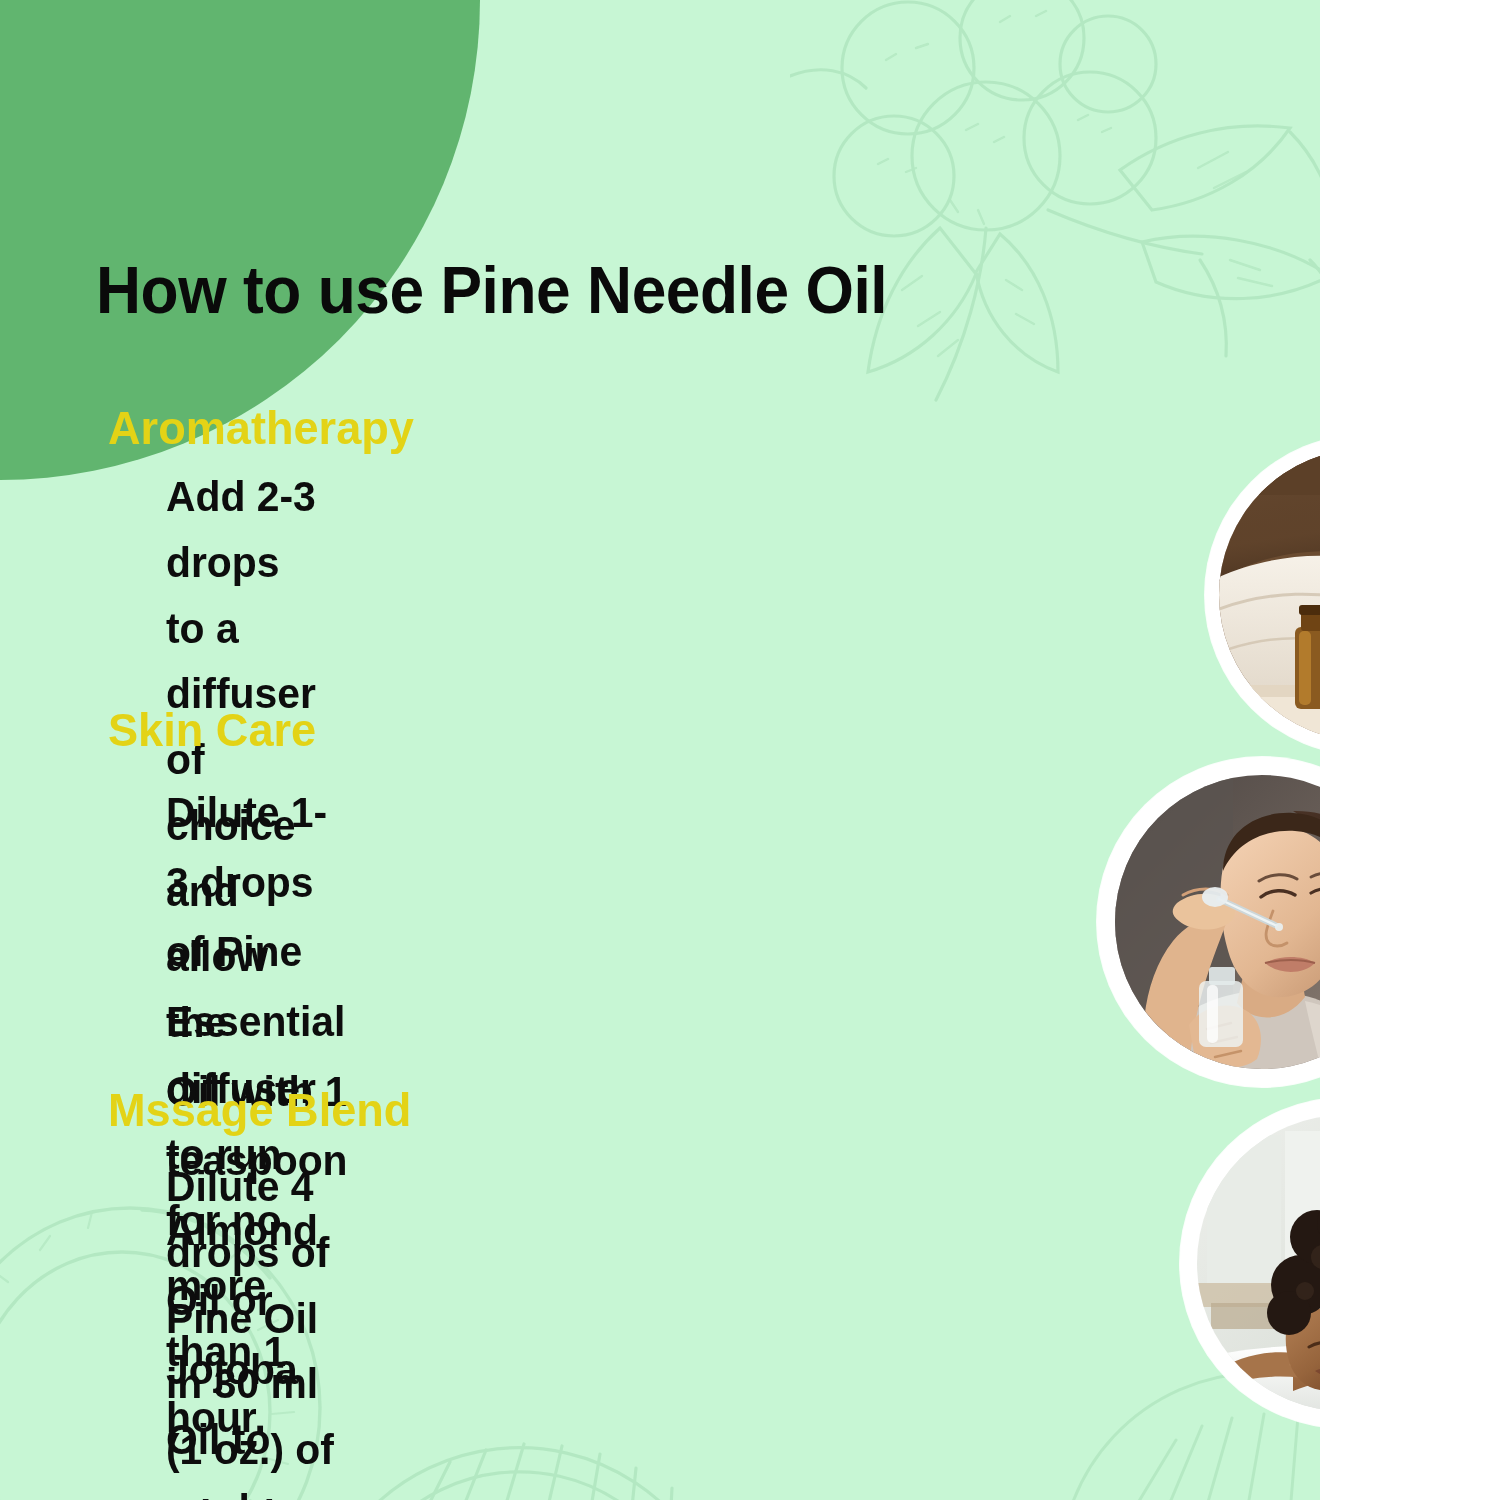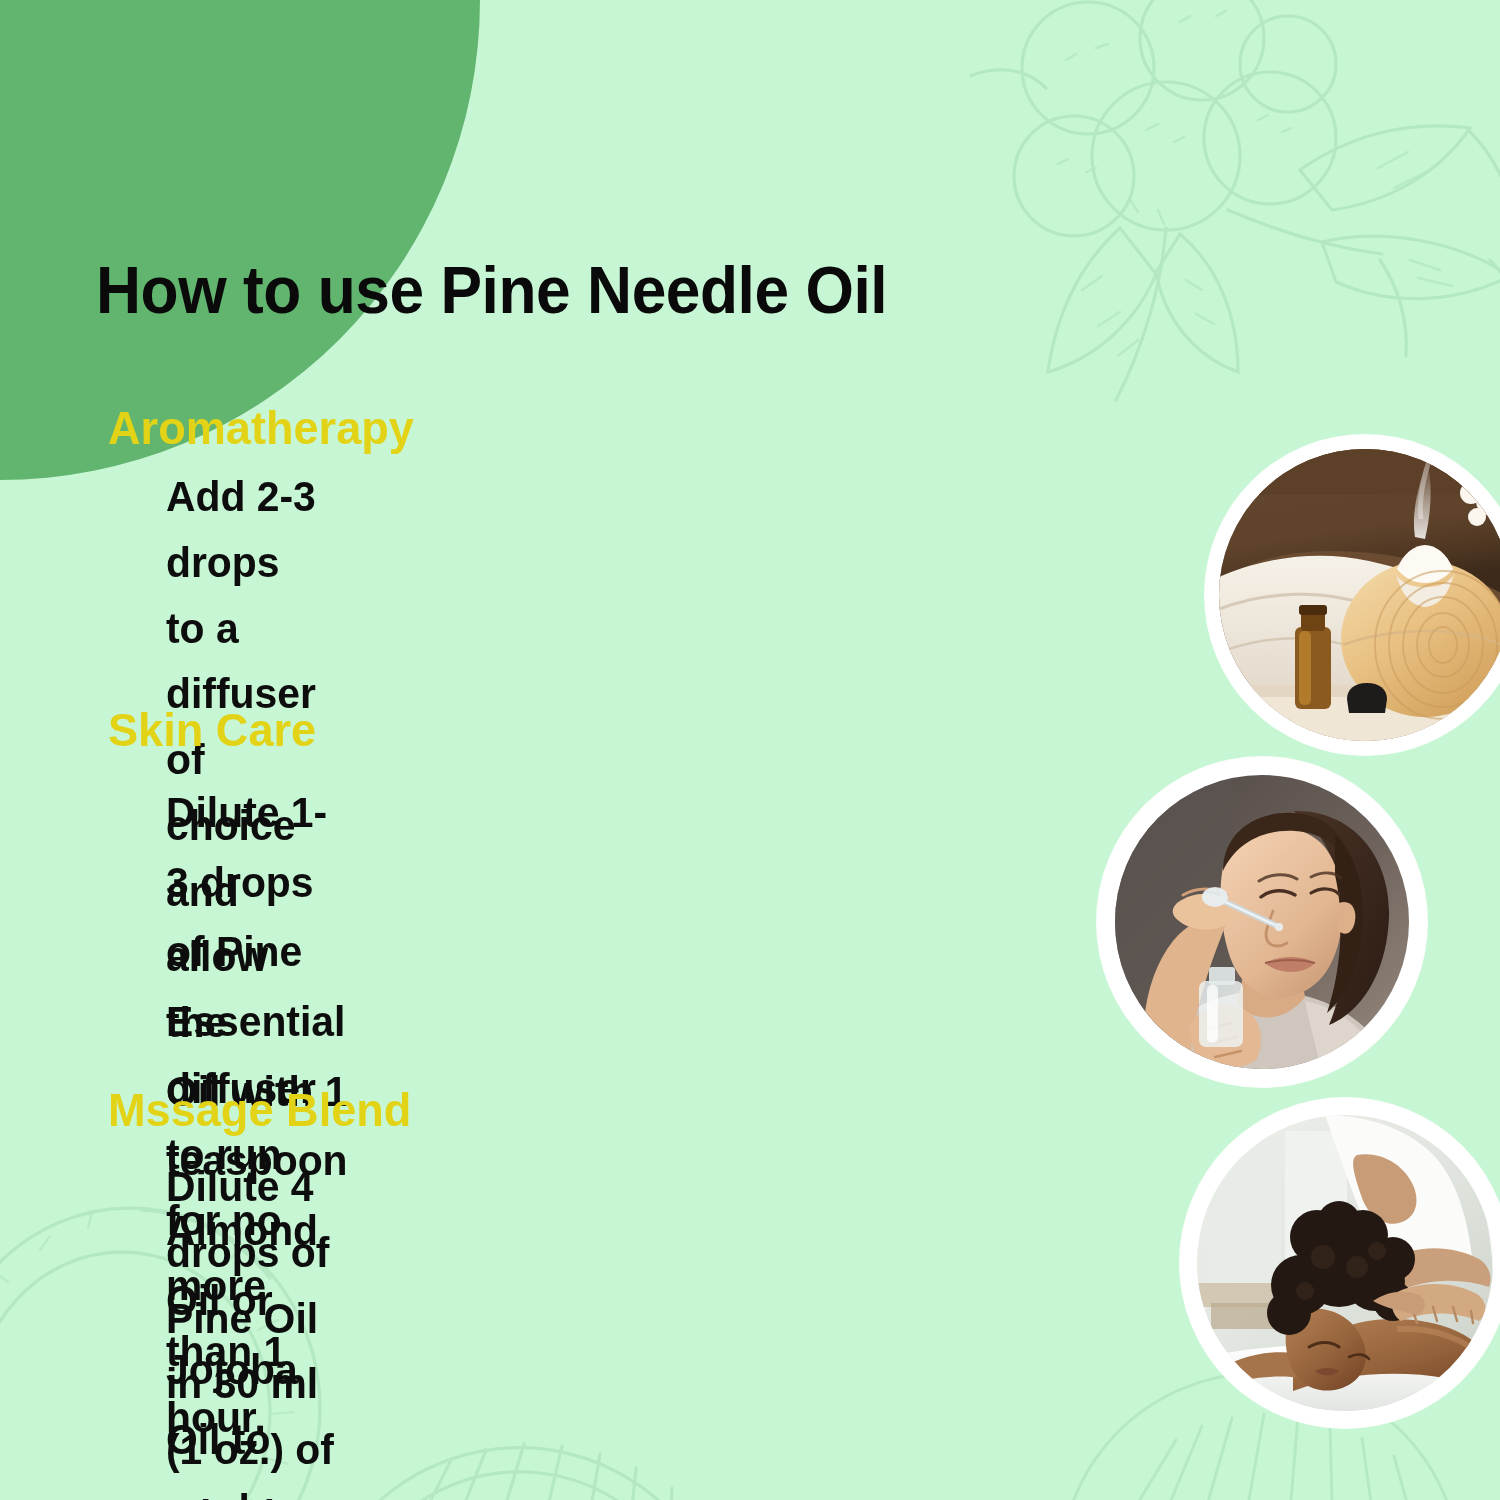--- a/index.html
+++ b/index.html
@@ -8,21 +8,21 @@
   }
   body {
     width: 1500px;
     height: 1500px;
     font-family: "Liberation Sans", sans-serif;
     overflow: hidden;
   }
 
   #poster {
     position: relative;
-    width: 1500px;
+    width: 1320px;
     height: 1500px;
     background: #c7f6d4;
     overflow: hidden;
   }
 
   
   .watermark {
     position: absolute;
     opacity: 0.55;
     pointer-events: none;

